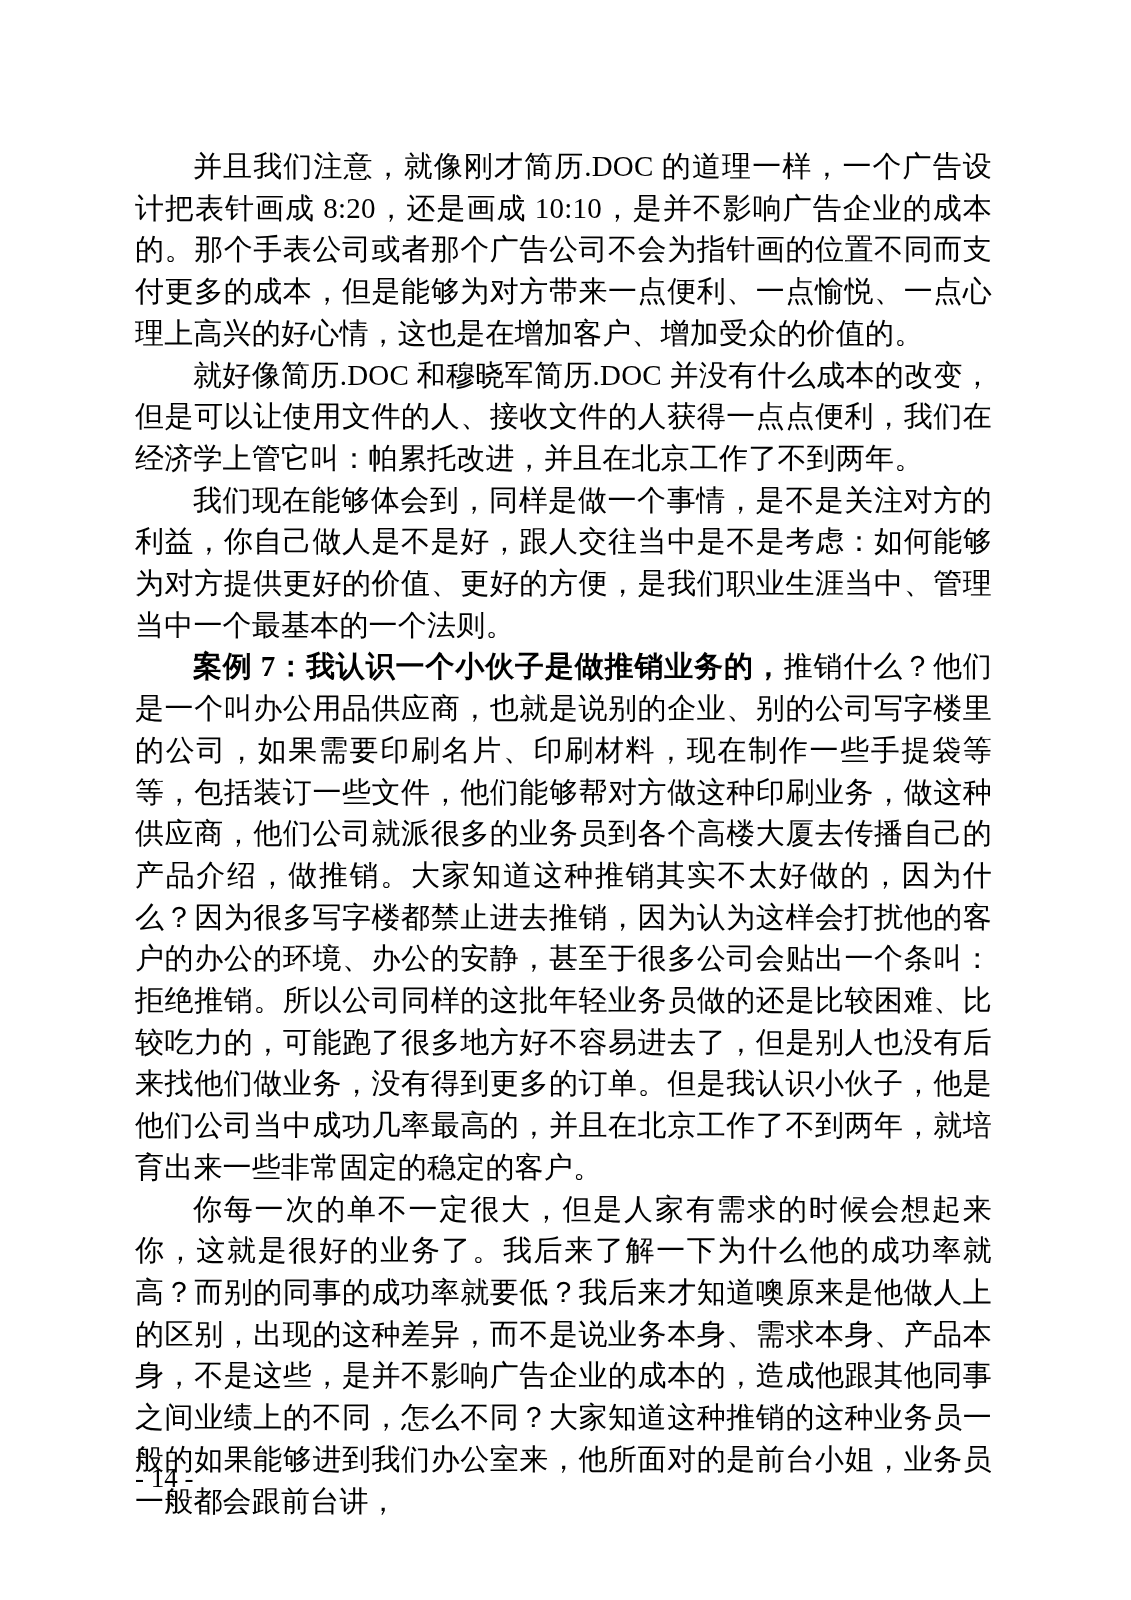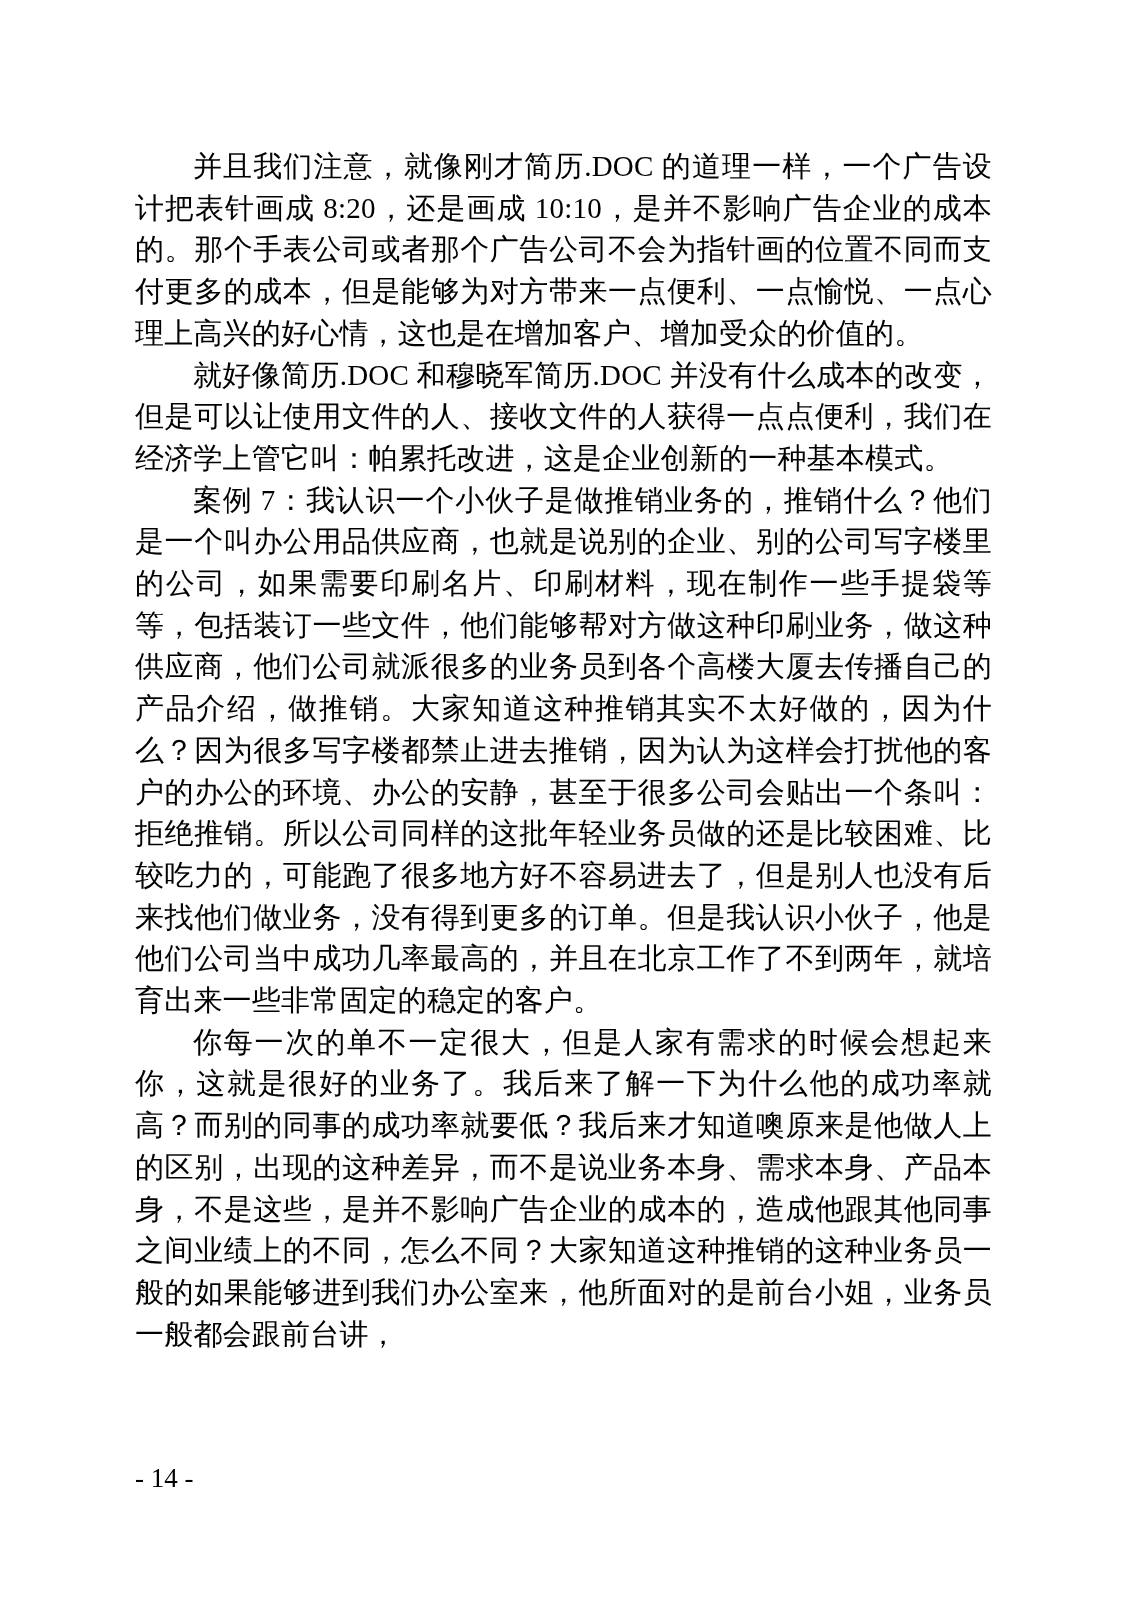--- a/index.html
+++ b/index.html
@@ -26,40 +26,41 @@
     text-align: justify;
     text-justify: inter-ideograph;
     letter-spacing: 0.2px;
   }
   .content p {
     margin: 0;
     padding: 0;
     text-indent: 2em;
   }
   .content strong {
-    font-weight: normal;
+    font-weight: bold;
     margin-top: 48px;
   }
   .page-footer {
     position: absolute;
     left: 135px;
     top: 1462px;
     width: 857px;
     font-size: 27px;
     line-height: 32px;
     color: #000000;
   }
 </style>
 </head>
 <body>
 
 <div class="page">
   <div class="content">
     <p>并且我们注意，就像刚才简历.DOC 的道理一样，一个广告设计把表针画成 8:20，还是画成 10:10，是并不影响广告企业的成本的。那个手表公司或者那个广告公司不会为指针画的位置不同而支付更多的成本，但是能够为对方带来一点便利、一点愉悦、一点心理上高兴的好心情，这也是在增加客户、增加受众的价值的。</p>
-    <p>就好像简历.DOC 和穆晓军简历.DOC 并没有什么成本的改变，但是可以让使用文件的人、接收文件的人获得一点点便利，我们在经济学上管它叫：帕累托改进，这是企业创新的一种基本模式。</p>
+    <p>就好像简历.DOC 和穆晓军简历.DOC 并没有什么成本的改变，但是可以让使用文件的人、接收文件的人获得一点点便利，我们在经济学上管它叫：帕累托改进，并且在北京工作了不到两年。</p>
+    <p>我们现在能够体会到，同样是做一个事情，是不是关注对方的利益，你自己做人是不是好，跟人交往当中是不是考虑：如何能够为对方提供更好的价值、更好的方便，是我们职业生涯当中、管理当中一个最基本的一个法则。</p>
     <p>
       <strong>案例 7：我认识一个小伙子是做推销业务的，</strong><span>推销什么？他们是一个叫办公用品供应商，也就是说别的企业、别的公司写字楼里的公司，如果需要印刷名片、印刷材料，现在制作一些手提袋等等，包括装订一些文件，他们能够帮对方做这种印刷业务，做这种供应商，他们公司就派很多的业务员到各个高楼大厦去传播自己的产品介绍，做推销。大家知道这种推销其实不太好做的，因为什么？因为很多写字楼都禁止进去推销，因为认为这样会打扰他的客户的办公的环境、办公的安静，甚至于很多公司会贴出一个条叫：拒绝推销。所以公司同样的这批年轻业务员做的还是比较困难、比较吃力的，可能跑了很多地方好不容易进去了，但是别人也没有后来找他们做业务，没有得到更多的订单。但是我认识小伙子，他是他们公司当中成功几率最高的，并且在北京工作了不到两年，就培育出来一些非常固定的稳定的客户。</span>
     </p>
     <p>你每一次的单不一定很大，但是人家有需求的时候会想起来你，这就是很好的业务了。我后来了解一下为什么他的成功率就高？而别的同事的成功率就要低？我后来才知道噢原来是他做人上的区别，出现的这种差异，而不是说业务本身、需求本身、产品本身，不是这些，是并不影响广告企业的成本的，造成他跟其他同事之间业绩上的不同，怎么不同？大家知道这种推销的这种业务员一般的如果能够进到我们办公室来，他所面对的是前台小姐，业务员一般都会跟前台讲，</p>
   </div>
 
   <div class="page-footer">- 14 -</div>
 </div>
 
 </body></html>

